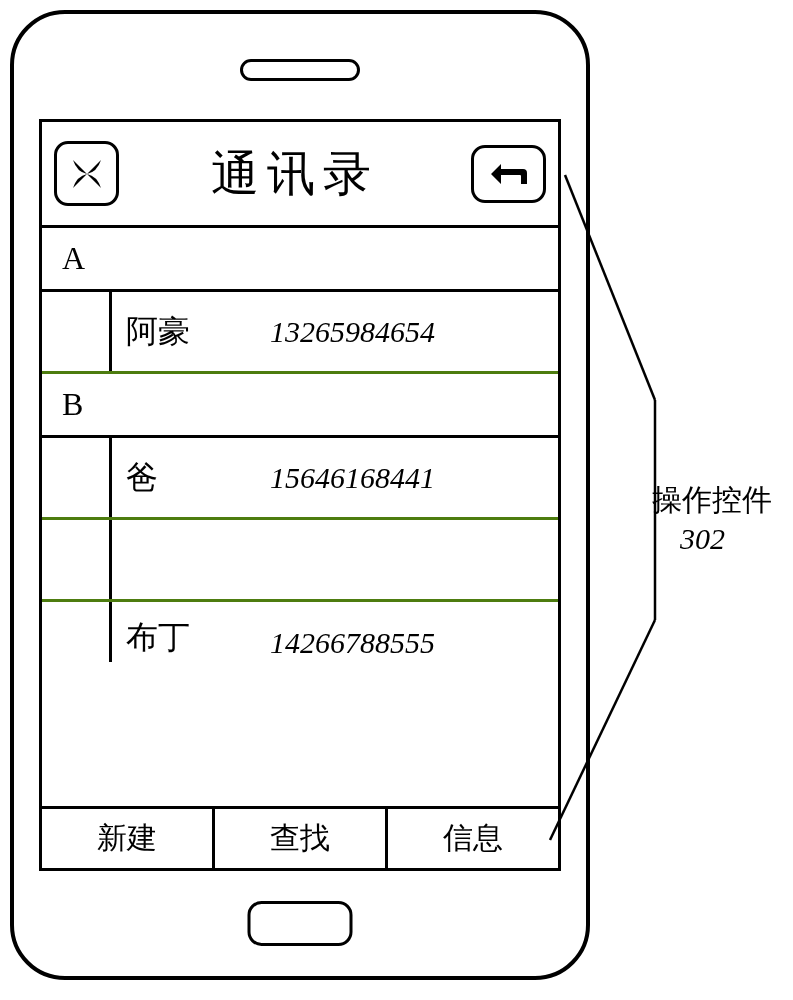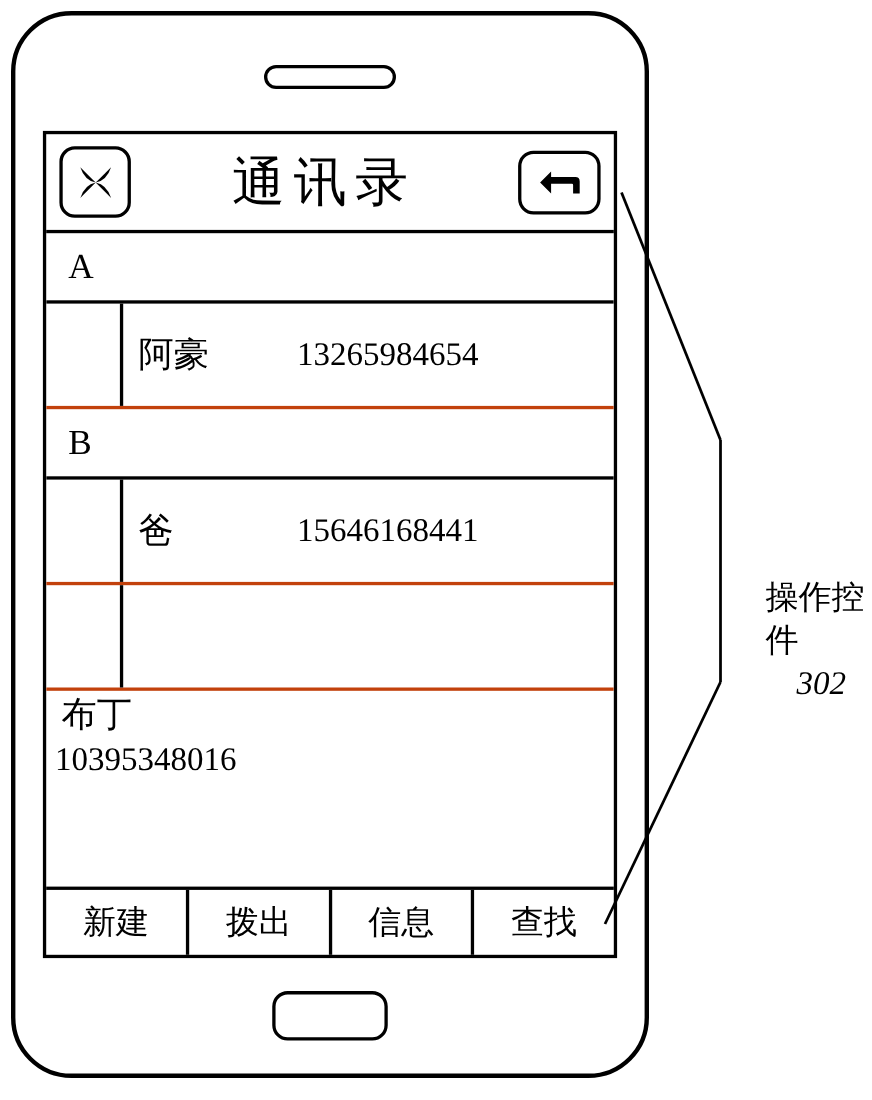--- a/index.html
+++ b/index.html
@@ -36,21 +36,21 @@
       left: 25px;
       right: 25px;
       bottom: 105px;
       border: 3px solid black;
       display: flex;
       flex-direction: column;
     }
     .header {
       display: flex;
       align-items: center;
-      height: 90px;
+      height: 106px;
       border-bottom: 3px solid black;
       padding: 8px 12px;
       gap: 7px;
     }
     .app-icon {
       width: 65px;
       height: 65px;
       border: 3px solid black;
       border-radius: 14px;
       display: flex;
@@ -82,28 +82,27 @@
       flex-direction: column;
     }
     .section-header {
       font-size: 32px;
       padding: 12px 20px;
       border-bottom: 3px solid black;
       font-family: "Times New Roman", serif;
     }
     .contact-row {
       display: flex;
-      border-bottom: 3px solid #c2410c;
-      height: 96px;
+      border-bottom: 3px solid #4d7c0f;
+      height: 82px;
       align-items: stretch;
     }
     .contact-row:last-child {
       border-bottom: none;
       height: 60px;
-      flex-direction: column;
     }
     .contact-row:last-child .contact-name,
     .contact-row:last-child .contact-phone {
       align-items: flex-end;
       padding-bottom: 2px;
     }
     .contact-checkbox {
       width: 70px;
       border-right: 3px solid black;
     }
@@ -114,20 +113,21 @@
       padding-left: 14px;
       font-size: 32px;
     }
     .contact-phone {
       flex: 1;
       display: flex;
       align-items: center;
       padding-left: 8px;
       font-size: 30px;
       font-family: "Times New Roman", serif;
+      font-style: italic;
     }
     .bottom-bar {
       display: flex;
       border-top: 3px solid black;
       height: 62px;
       margin-top: 28px;
     }
     .action-btn {
       flex: 1;
       display: flex;
@@ -199,37 +199,36 @@
         <div class="contact-checkbox"></div>
         <div class="contact-name">爸</div>
         <div class="contact-phone">15646168441</div>
       </div>
       <div class="contact-row">
         <div class="contact-checkbox"></div>
       </div>
       <div class="contact-row">
         <div class="contact-checkbox"></div>
         <div class="contact-name">布丁</div>
-        <div class="contact-phone">10395348016</div>
+        <div class="contact-phone">14266788555</div>
       </div>
     </div>
 
     <div class="bottom-bar">
       <div class="action-btn">新建</div>
-      <div class="action-btn">拨出</div>
+      <div class="action-btn">查找</div>
       <div class="action-btn">信息</div>
-      <div class="action-btn">查找</div>
     </div>
   </div>
 
   <div class="home-btn"></div>
 </div>
 
 <svg class="callout-line" style="left:0; top:0; width:793px; height:1000px; position:absolute; pointer-events:none;">
   <line x1="565" y1="175" x2="655" y2="400" stroke="black" stroke-width="2.5"></line>
   <line x1="655" y1="400" x2="655" y2="620" stroke="black" stroke-width="2.5"></line>
   <line x1="655" y1="620" x2="550" y2="840" stroke="black" stroke-width="2.5"></line>
 </svg>
 
-<div class="annotation-label" style="left:696px; top:480px;margin-top:44px;">
+<div class="annotation-label" style="left:652px; top:480px;">
   <span>操作控件</span><br>
   <span style="padding-left:28px;font-style:italic;">302</span>
 </div>
 
 </body></html>

